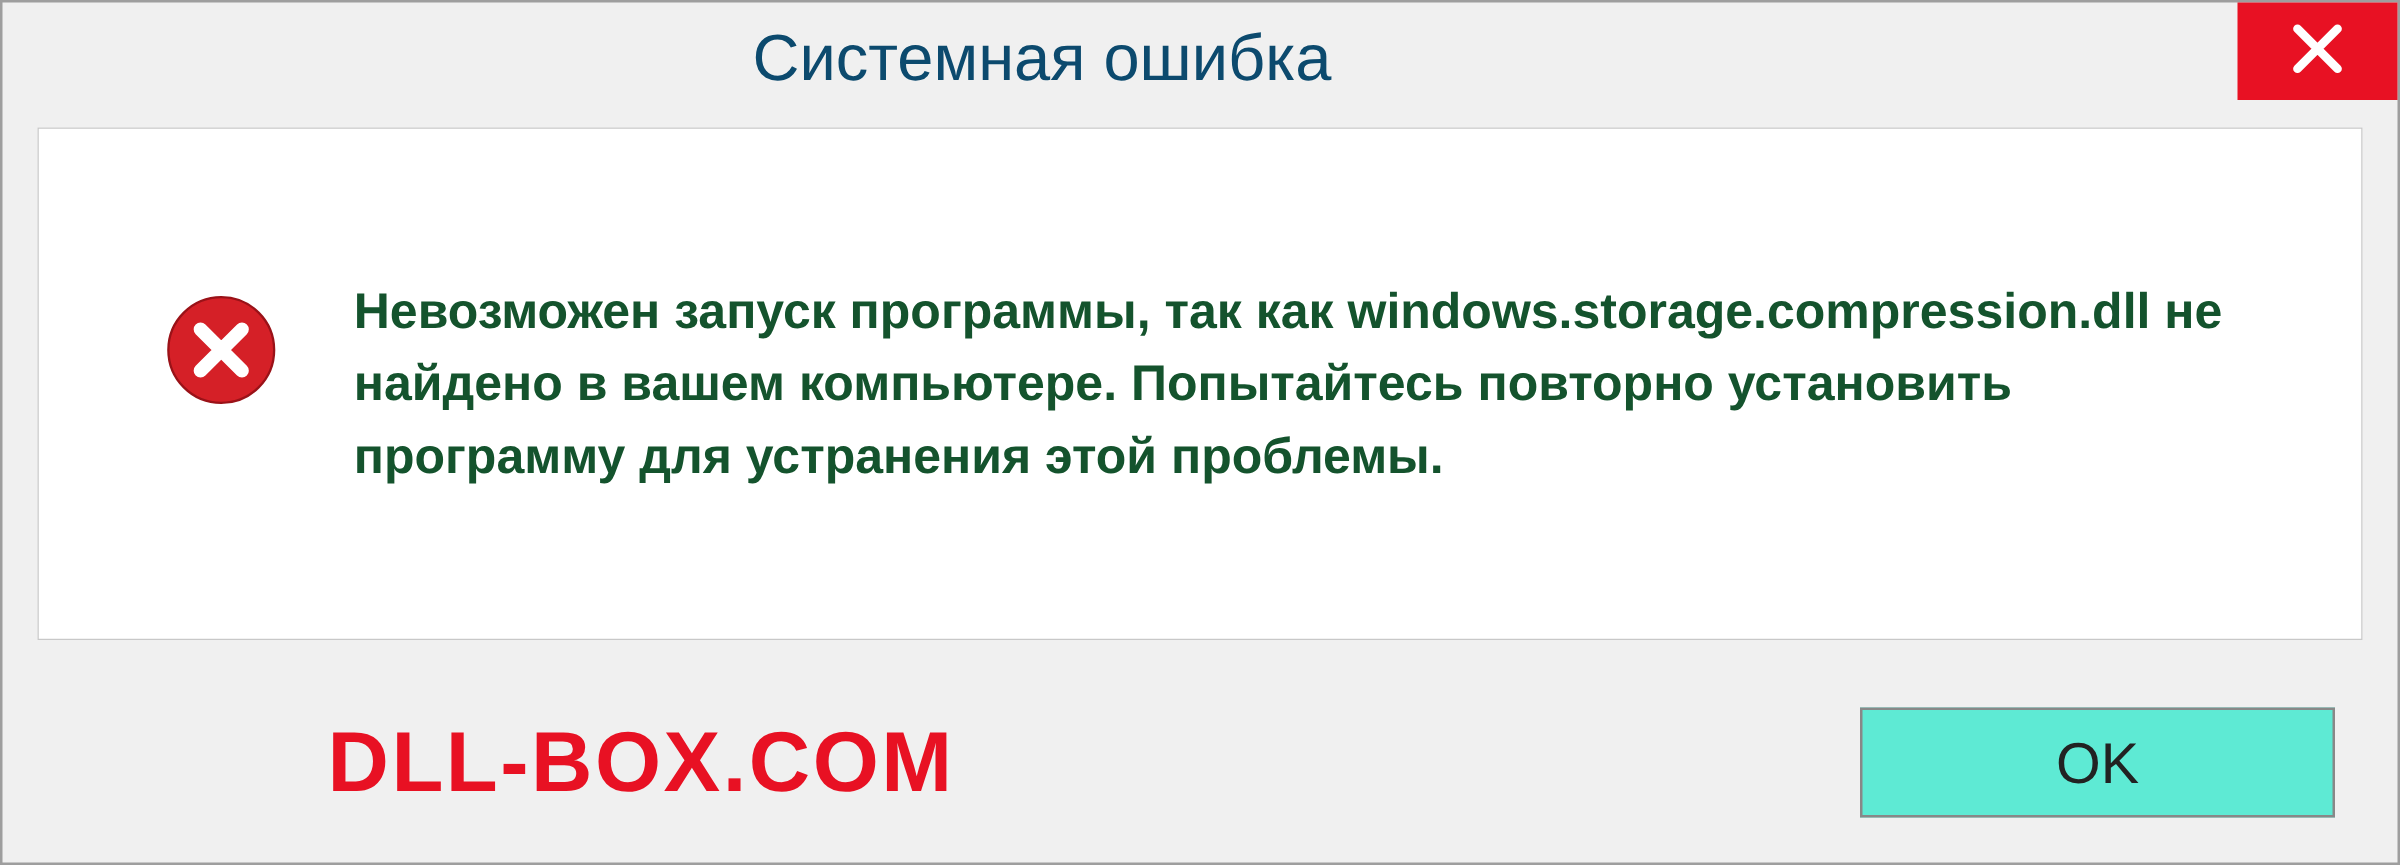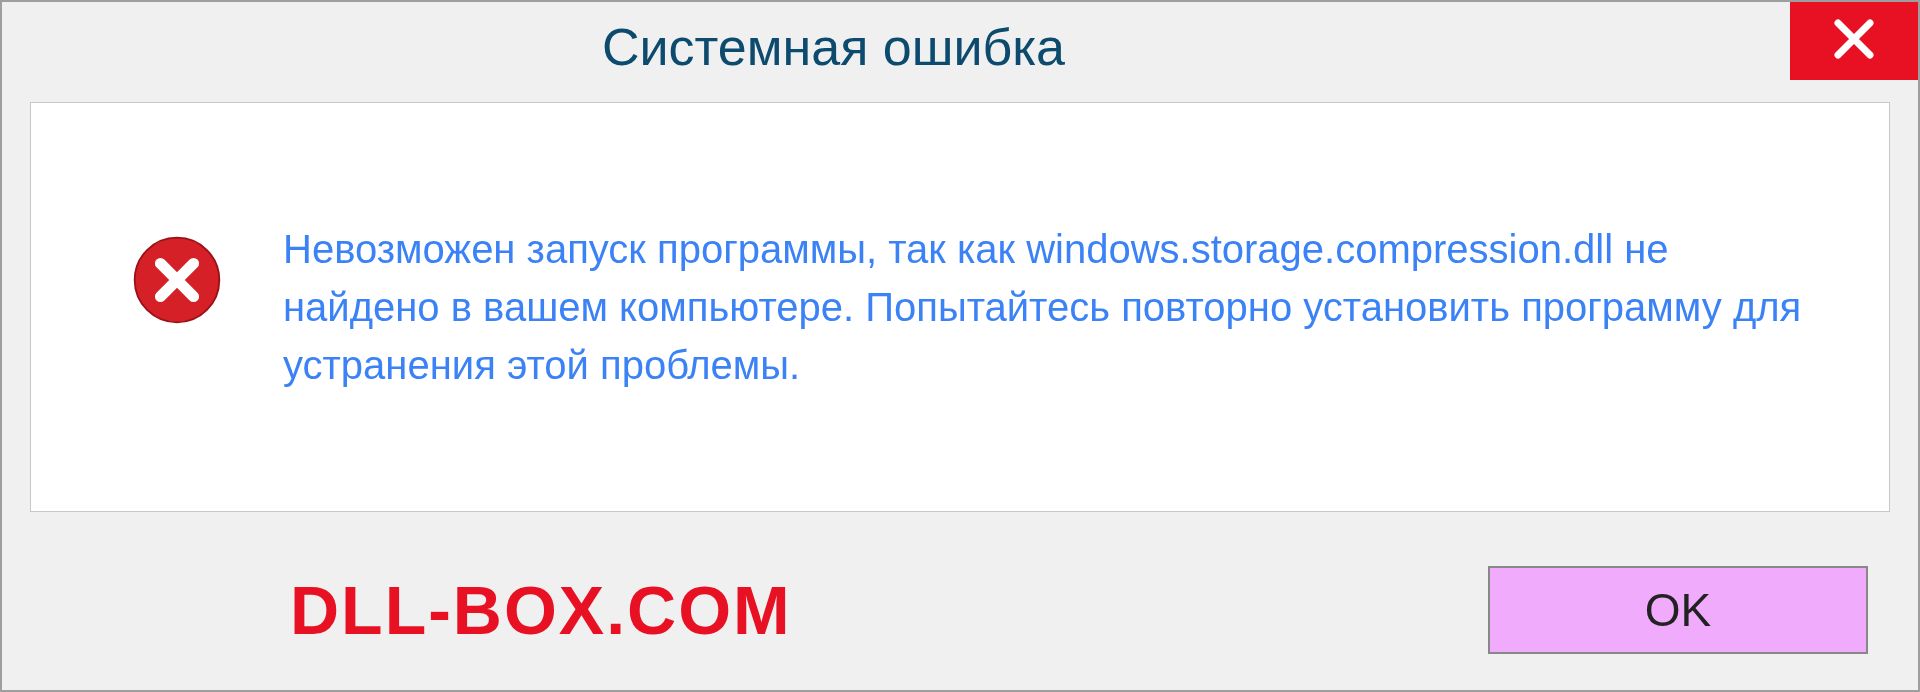--- a/index.html
+++ b/index.html
@@ -63,46 +63,45 @@
       margin-right: 60px;
       margin-top: -50px;
     }
     .error-icon svg {
       width: 92px;
       height: 92px;
     }
     .message {
       font-size: 40px;
       line-height: 1.45;
-      color: #3b82f6;
-      font-weight: 400;
+      color: #14532d;
+      font-weight: 700;
     }
     .footer {
       position: absolute;
       bottom: 0;
       left: 0;
       right: 0;
       height: 160px;
       display: flex;
       align-items: center;
       justify-content: space-between;
       padding: 0 50px 0 260px;
-      margin-left: 28px;
     }
     .watermark {
       font-size: 68px;
       font-weight: 800;
       color: #e81123;
       letter-spacing: 2px;
       font-family: Arial, sans-serif;
     }
     .ok-btn {
       width: 380px;
       height: 88px;
-      background: #f0abfc;
+      background: #5eead4;
       border: 2px solid #888;
       font-size: 46px;
       color: #222;
       cursor: pointer;
       display: flex;
       align-items: center;
       justify-content: center;
       font-family: inherit;
     }
   </style>

